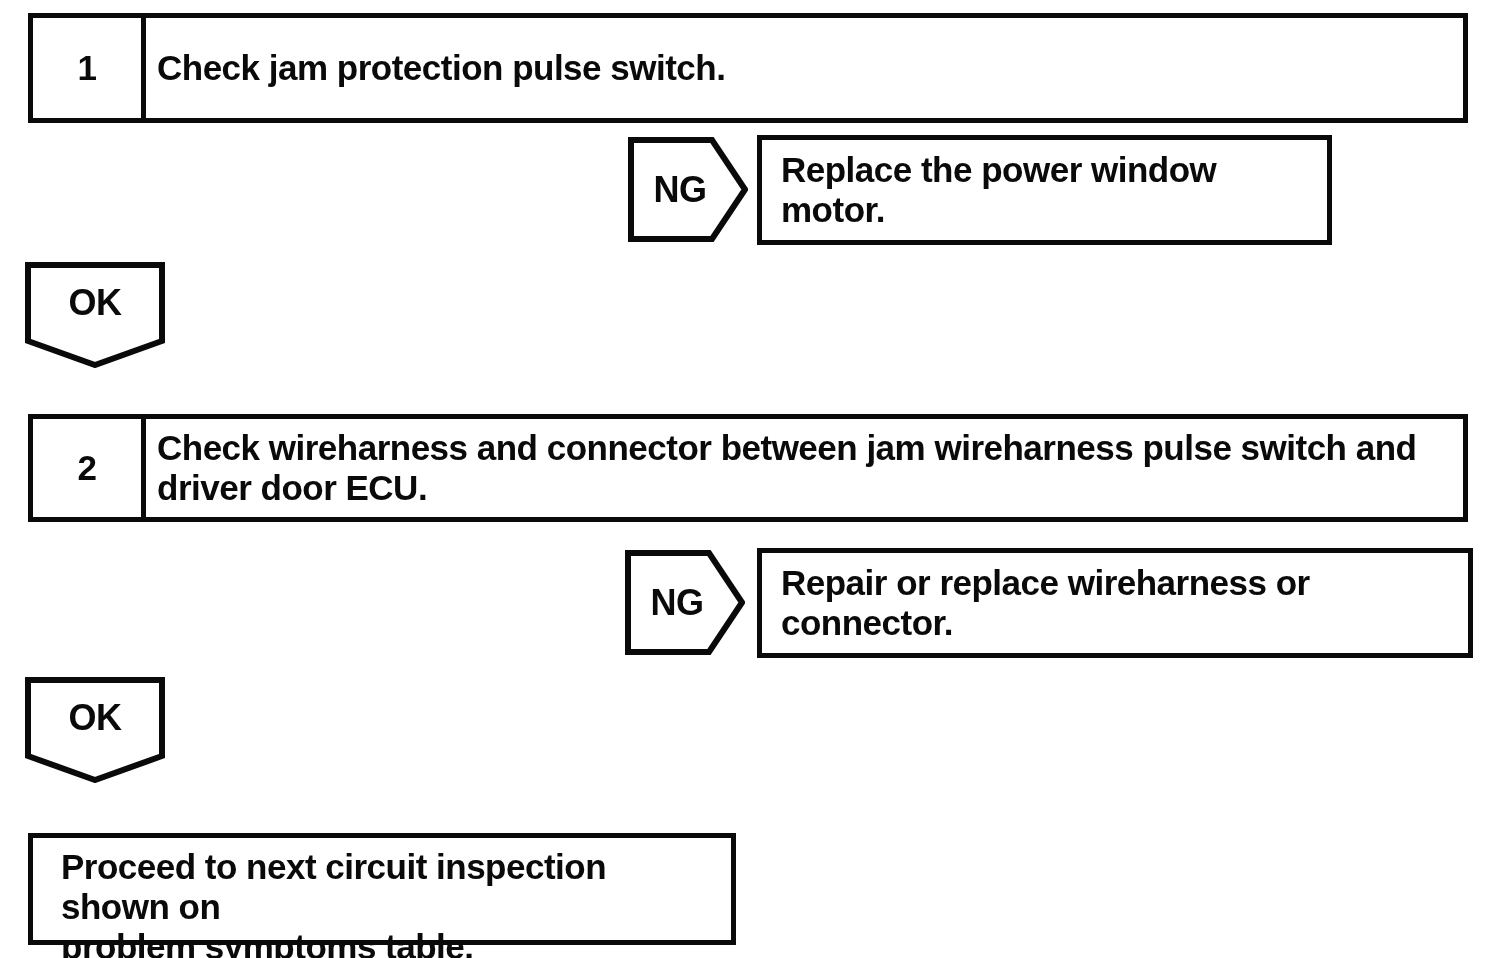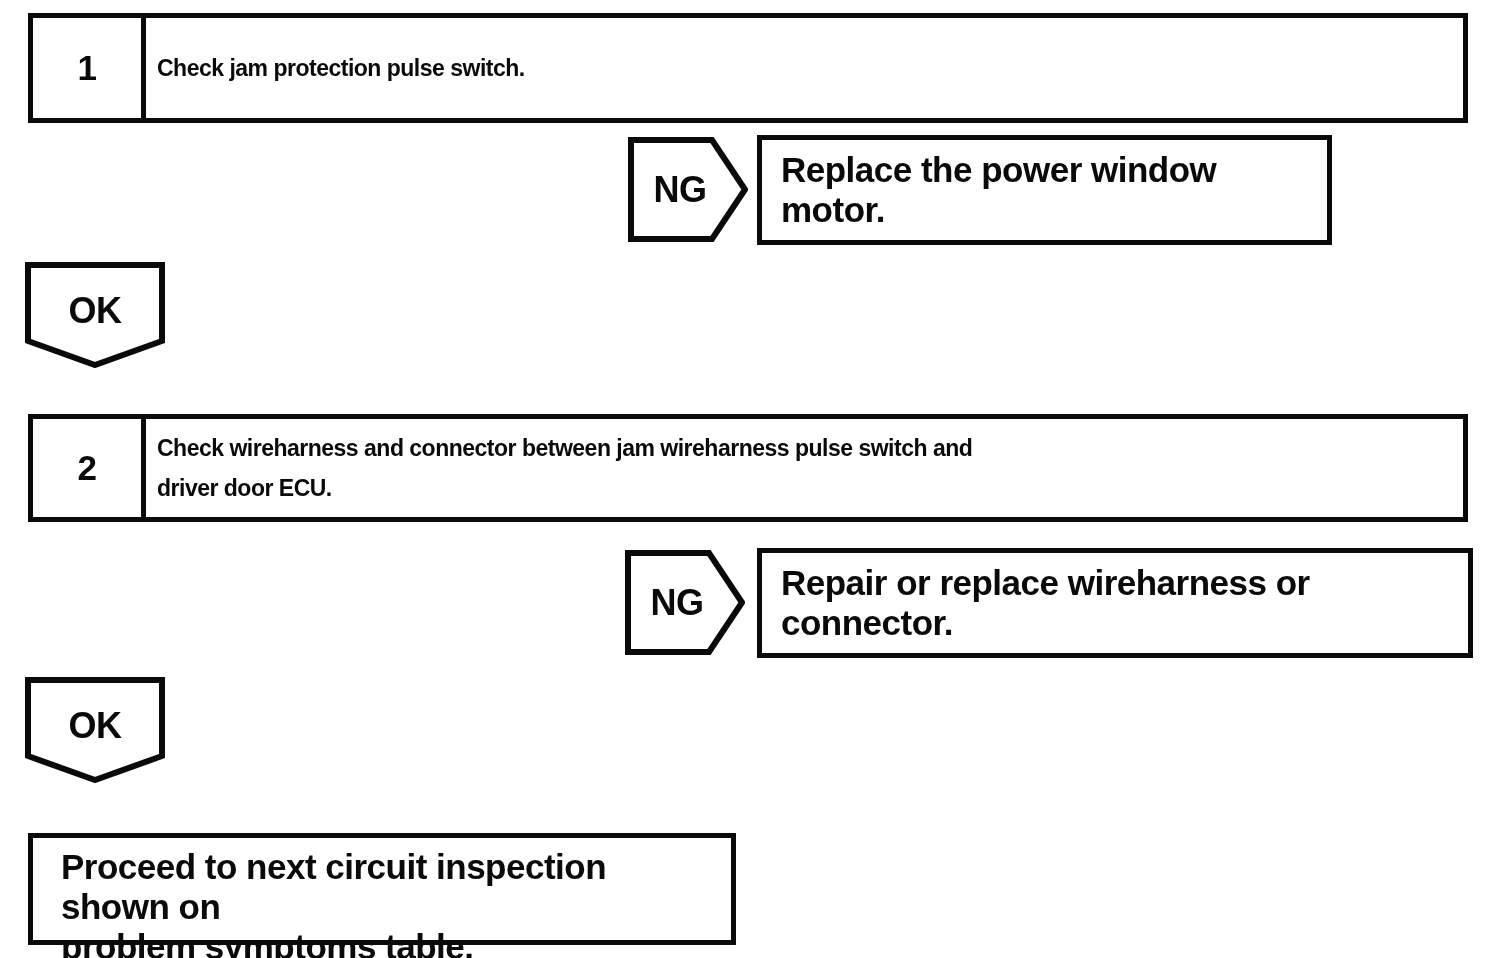--- a/index.html
+++ b/index.html
@@ -36,21 +36,21 @@
     font-size: 35px;
     letter-spacing: -0.5px;
   }
   .step-text {
     flex: 1 1 auto;
     display: flex;
     align-items: center;
     padding-left: 11px;
     padding-right: 20px;
     font-weight: 700;
-    font-size: 23px;
+    font-size: 35px;
     line-height: 40px;
     letter-spacing: -0.5px;
   }
 
   
   .result-box {
     border: 5px solid #0a0a0a;
     background: #ffffff;
     display: flex;
     align-items: center;
@@ -81,21 +81,21 @@
   .shape-label {
     position: absolute;
     display: flex;
     align-items: center;
     justify-content: center;
     font-weight: 700;
     font-size: 36px;
     letter-spacing: -0.5px;
   }
   .ng-label-area { left: 0; top: 0; width: 104px; height: 105px; text-align: center; }
-  .ok-label-area { left: 0; top: 0; width: 140px; height: 82px; margin-top: 8px; }
+  .ok-label-area { left: 0; top: 0; width: 140px; height: 82px; }
 </style>
 </head>
 <body>
 
 <div class="canvas">
 
   <div class="abs step-box" style="left:28px; top:13px; width:1440px; height:110px;">
     <div class="step-num">1</div>
     <div class="step-text">Check jam protection pulse switch.</div>
   </div>

